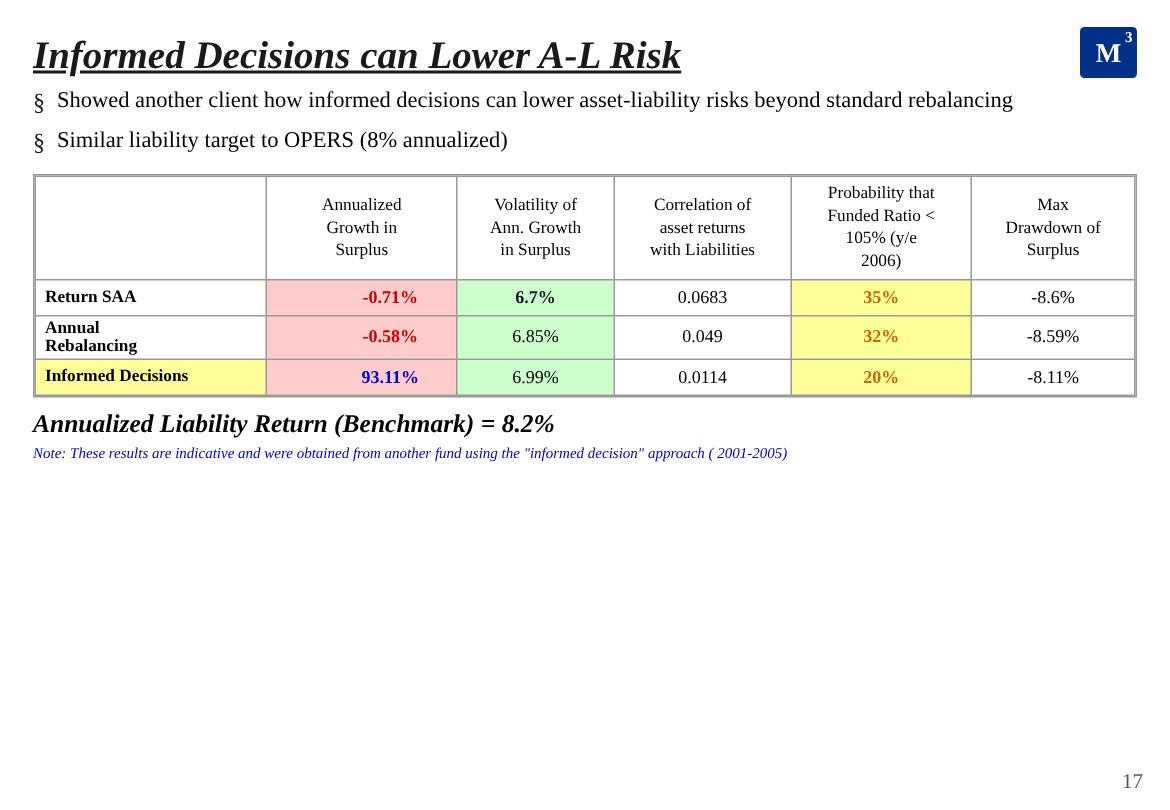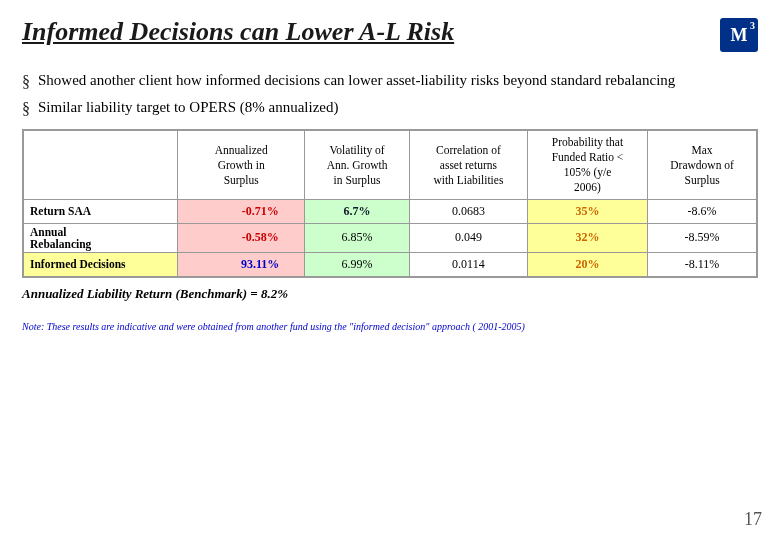--- a/index.html
+++ b/index.html
@@ -8,23 +8,23 @@
       background: #fff;
       width: 780px;
       height: 540px;
       overflow: hidden;
       position: relative;
       padding: 18px 22px 10px 22px;
     }
 
     .header-area {
       display: flex;
-      align-items: flex-start;
+      align-items: flex-end;
       justify-content: space-between;
-      margin-bottom: 18px;
+      margin-bottom: 5px;
     }
 
     .title {
       font-size: 26px;
       font-weight: bold;
       font-style: italic;
       color: #1a1a1a;
       line-height: 1.1;
       text-decoration: underline;
     }
@@ -109,36 +109,36 @@
     .val-green { color: #0f172a; font-weight: bold; }
     .val-blue { color: #0000cc; font-weight: bold; }
     .val-orange { color: #cc6600; font-weight: bold; }
 
     .highlight-yellow { background: #ffff99; }
     .highlight-pink { background: #ffcccc; padding-left: 44px; }
     .highlight-green-light { background: #ccffcc; }
 
     .footer-line1 {
       margin-top: 8px;
-      font-size: 13px;
+      font-size: 17px;
       font-weight: bold;
       font-style: italic;
       color: #000;
     }
     .footer-line2 {
       font-size: 10px;
       font-style: italic;
       color: #0000cc;
-      margin-top: 19px;
+      margin-top: 4px;
     }
     .page-number {
       position: absolute;
       bottom: 10px;
       right: 18px;
-      font-size: 18px;
+      font-size: 14px;
       color: #555;
     }
 
     .annual-label-top {
       font-size: 11.5px;
       font-weight: bold;
       border-bottom: 0;
       padding-bottom: 0;
     }
     .annual-label-bottom {

